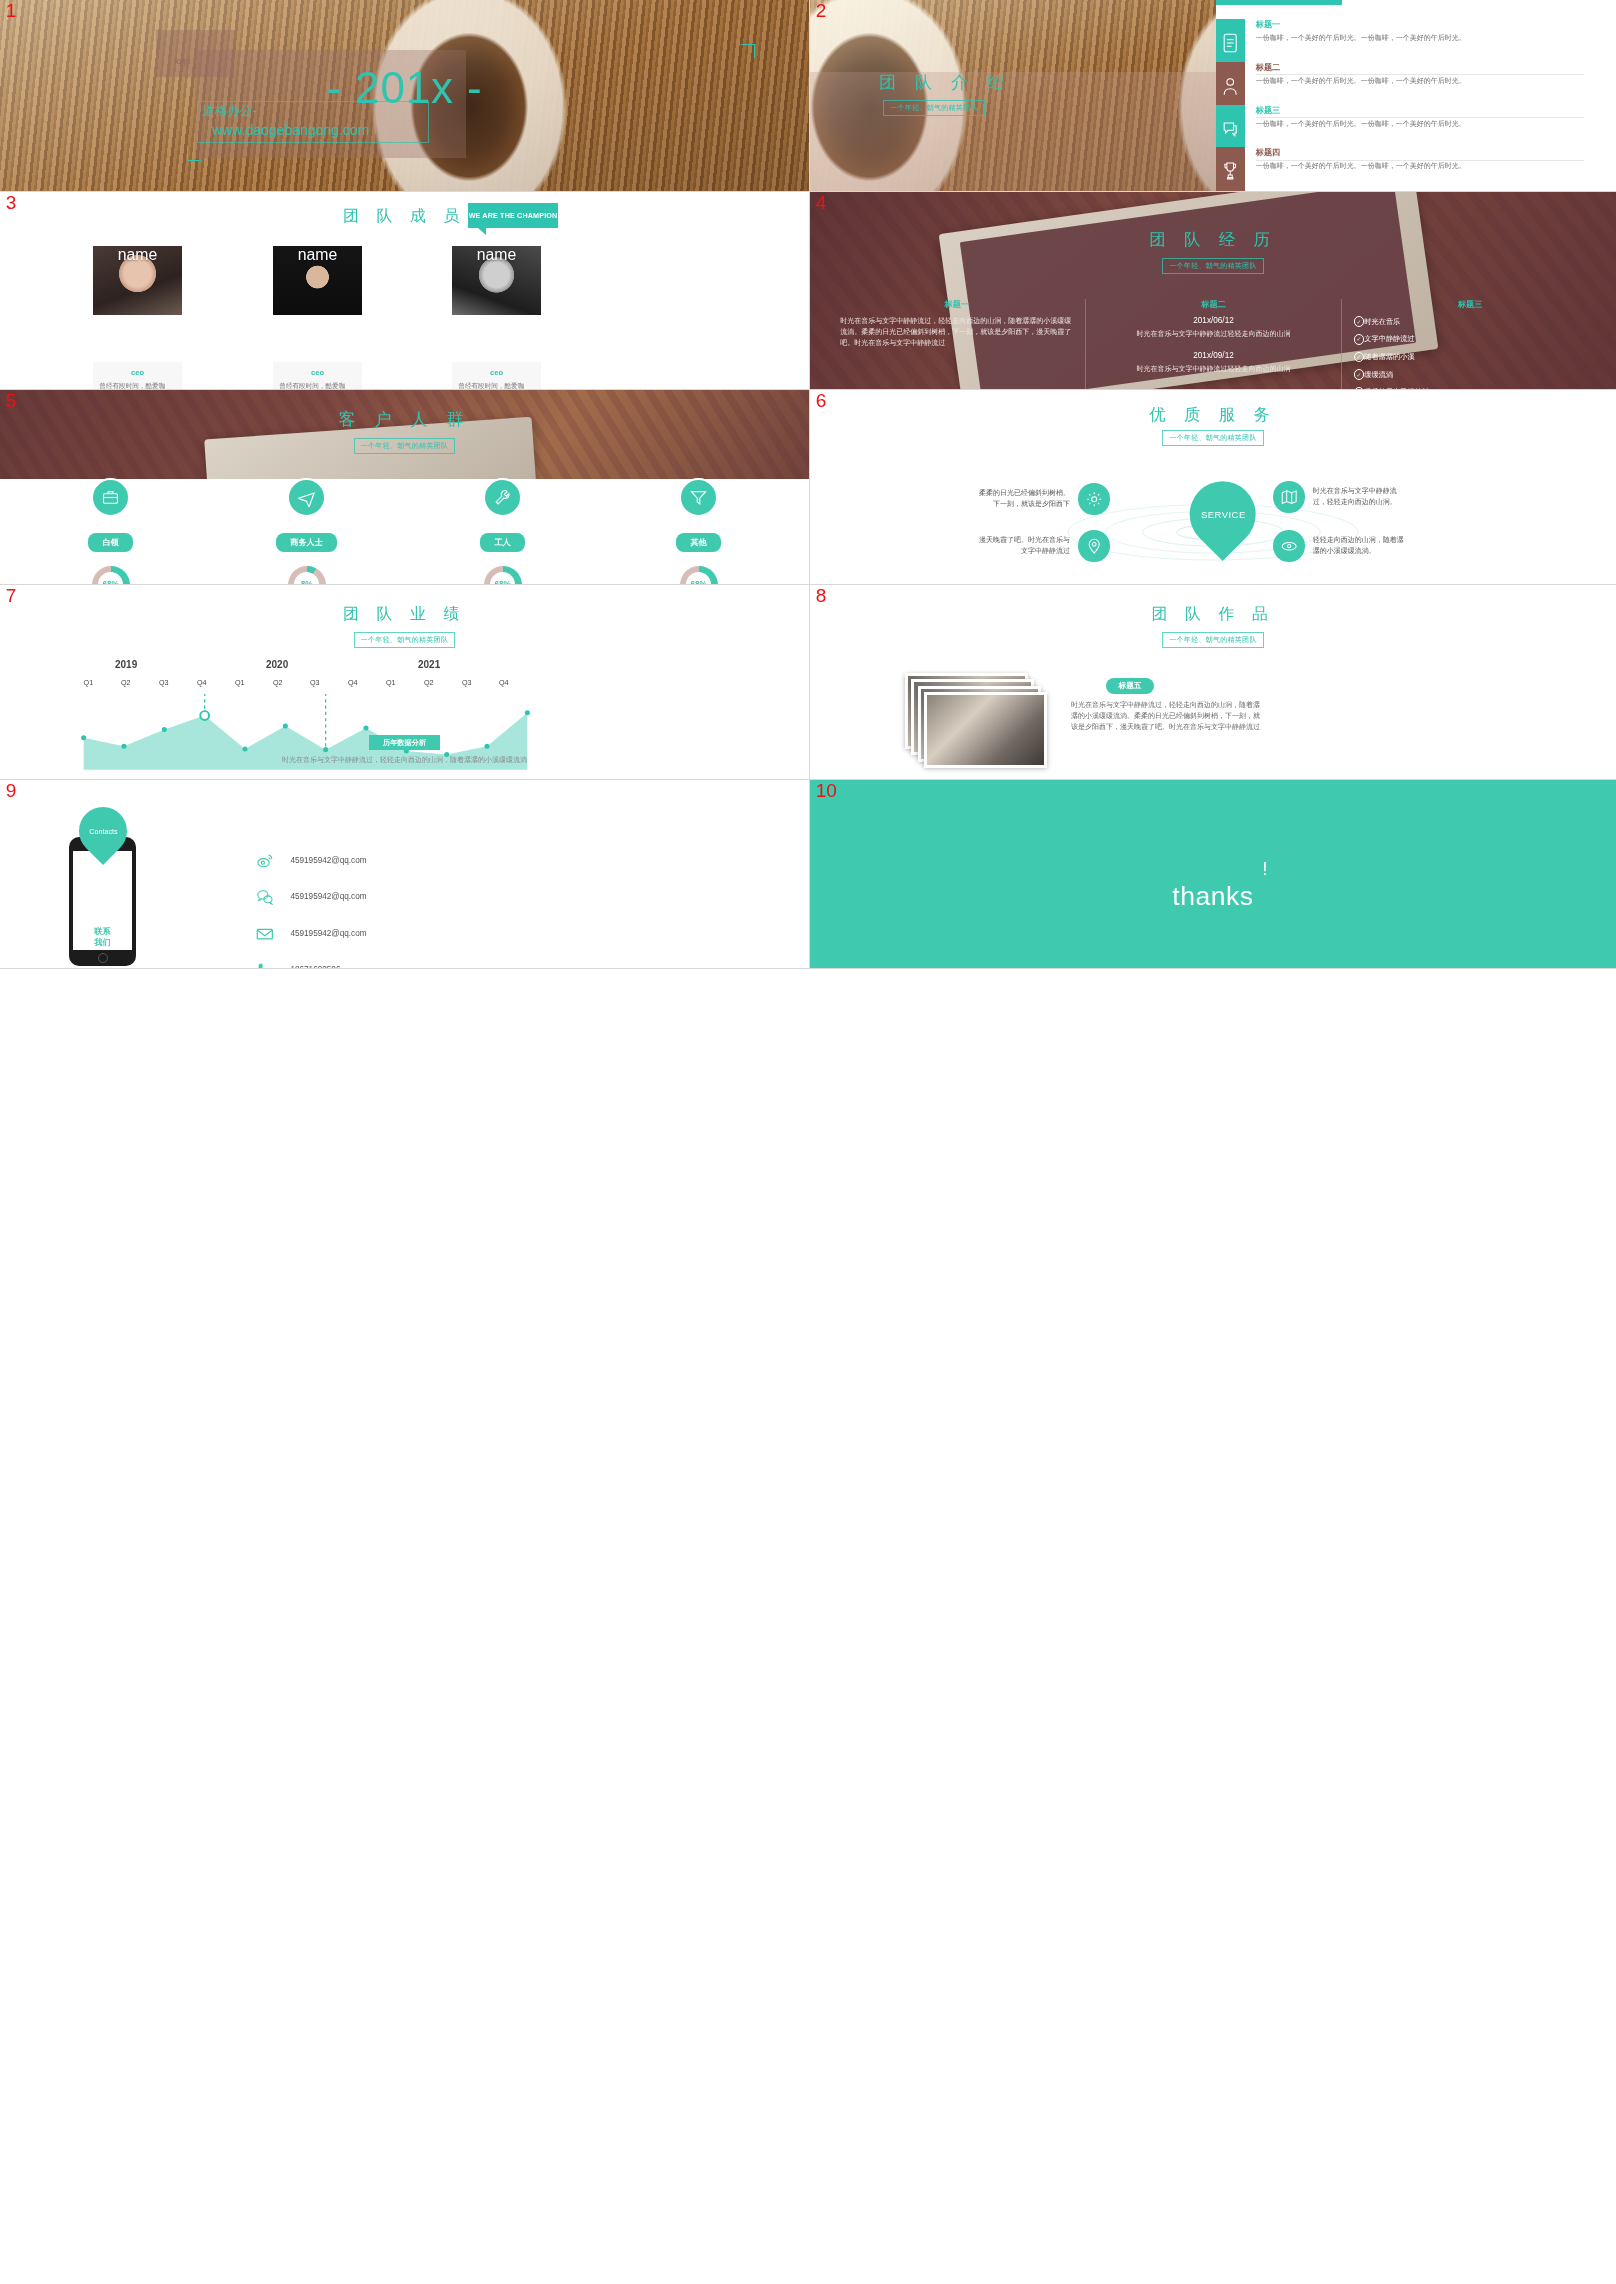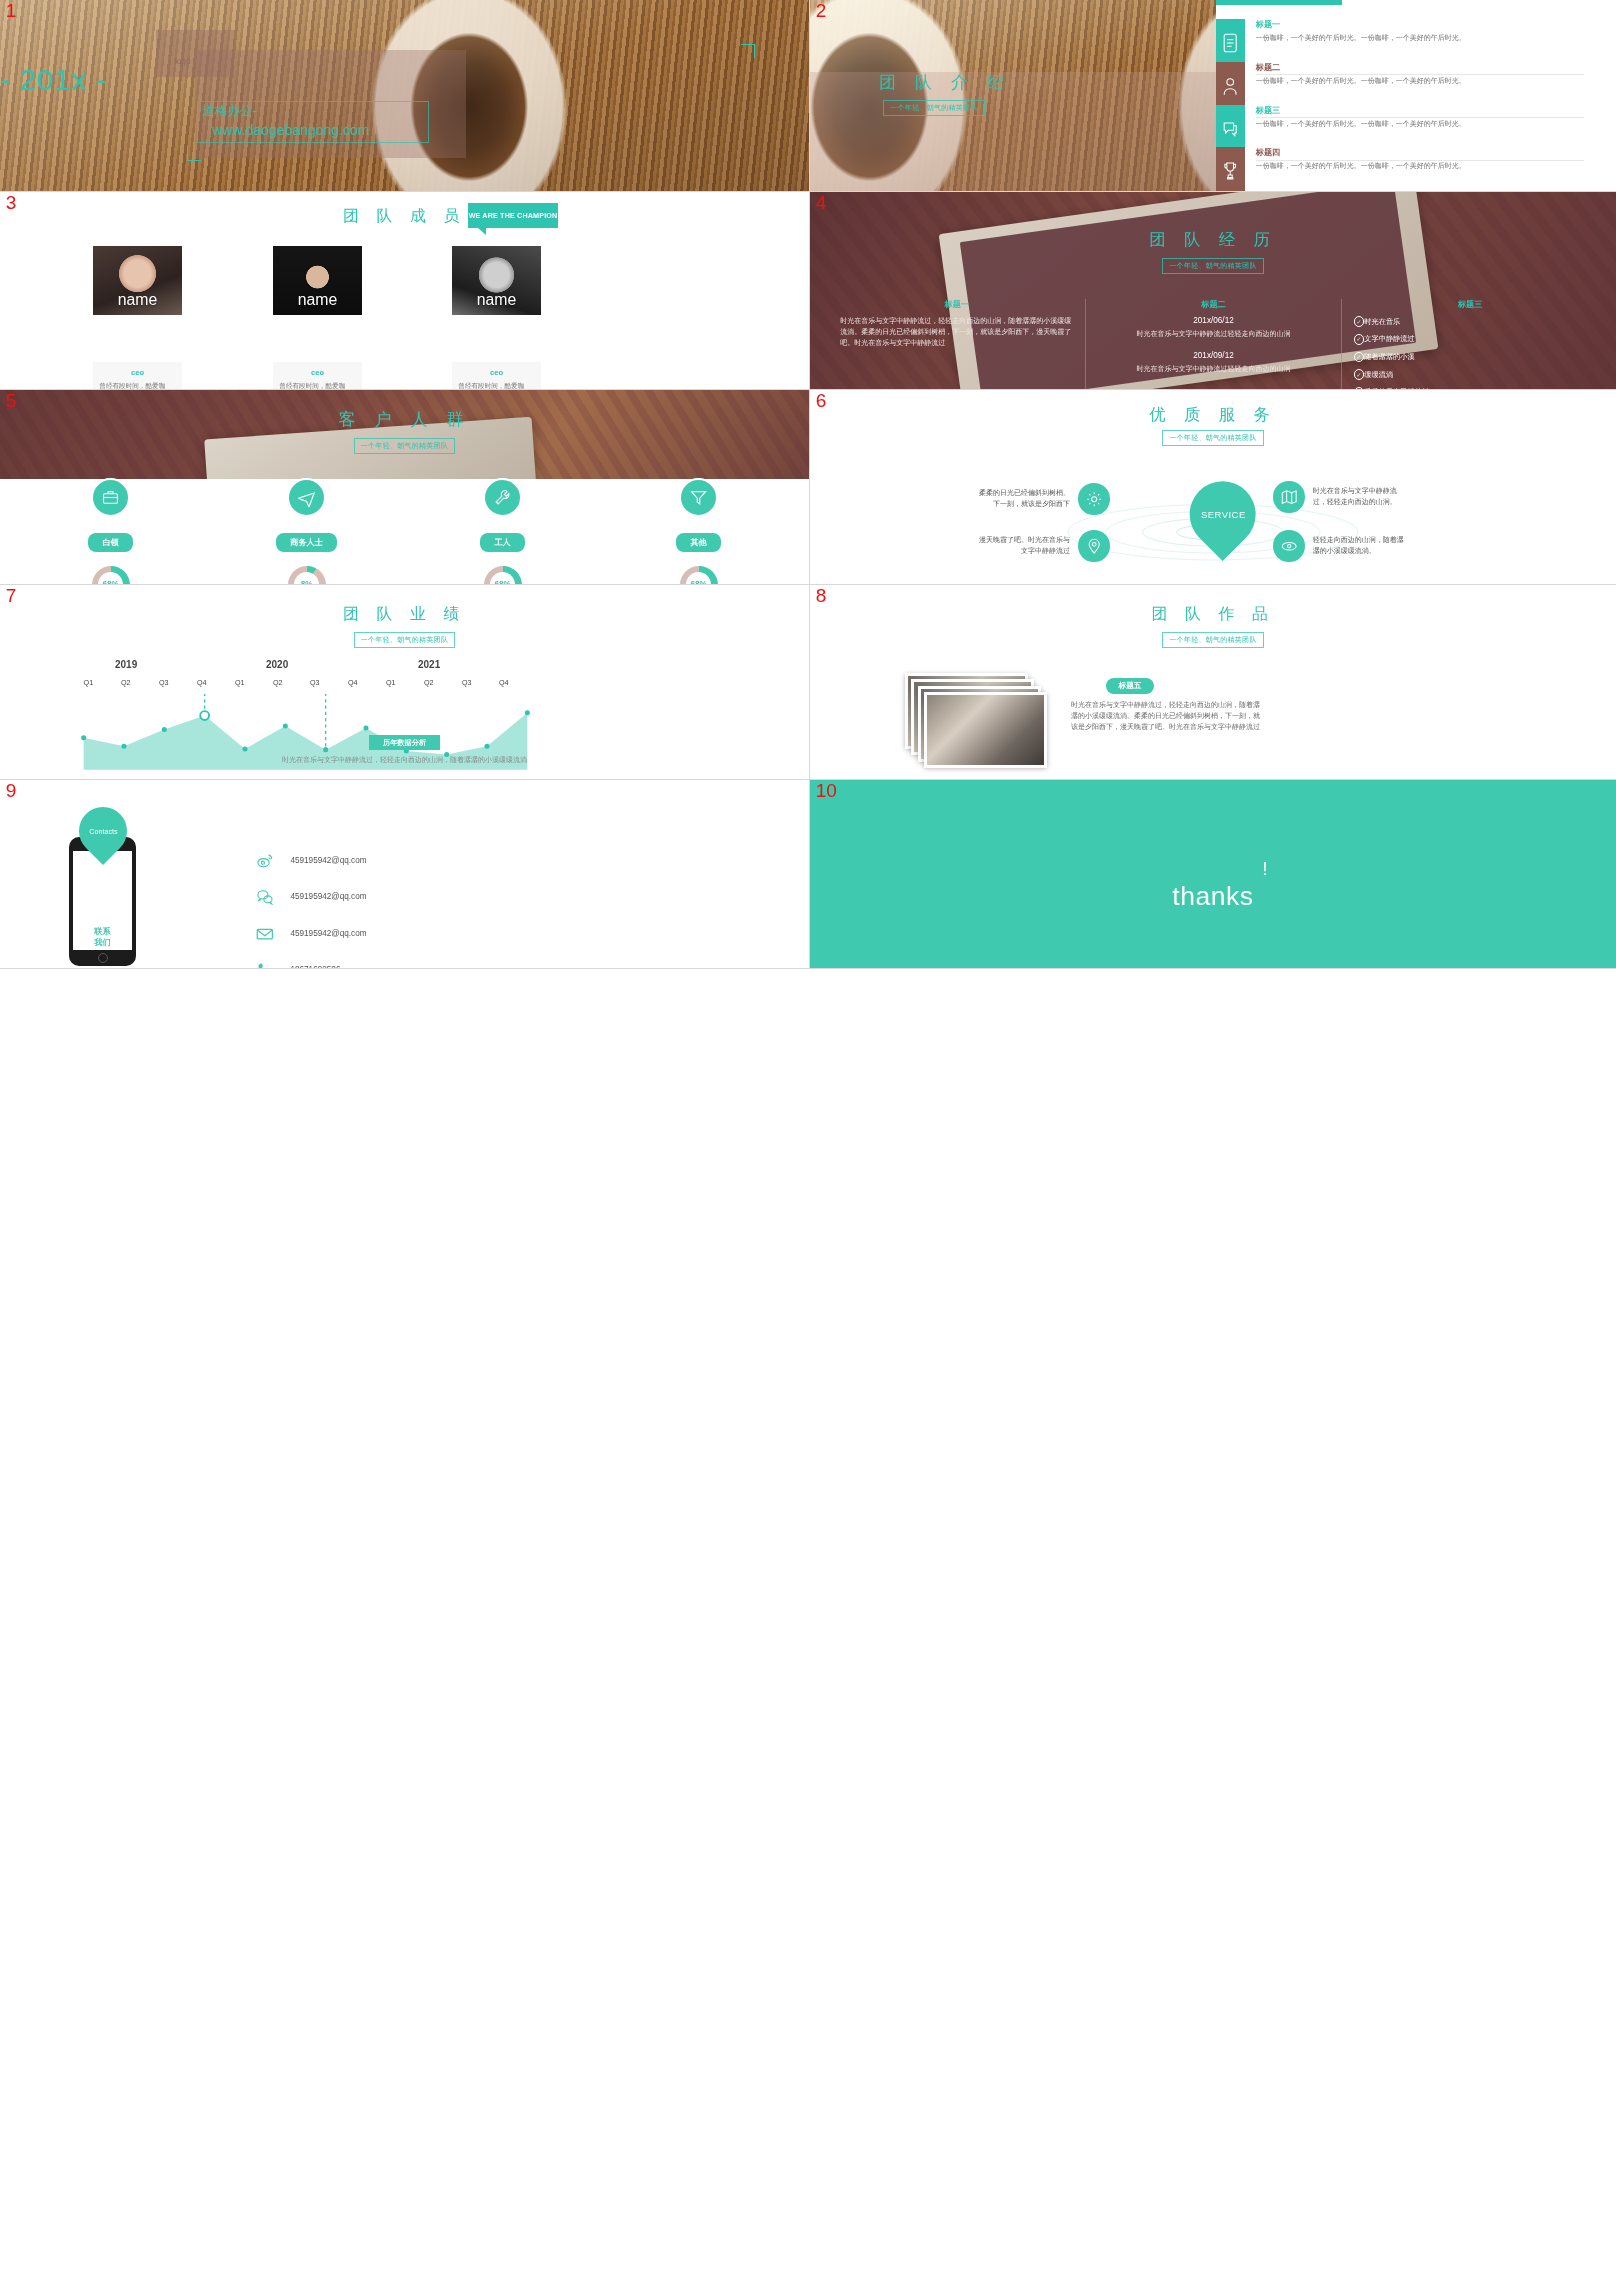--- a/index.html
+++ b/index.html
@@ -86,22 +86,22 @@
   .s1-logo {
     position:absolute; left:156px; top:30px; width:78px; height:47px;
     background: rgba(150,110,100,0.42);
   }
   .s1-logo span { position:absolute; left:19px; bottom:11.3px; color:#8e6a5c; font-size:8.2px; }
   .s1-panel {
     position:absolute; left:195px; top:50px; width:271px; height:108px;
     background: rgba(152,115,104,0.36);
   }
   .s1-year {
-    position:absolute; left:0; right:0; top:63px; 
-    color:#2ec4b0; font-size:30px; font-weight:300; letter-spacing:0.02em;
+    position:absolute; left:0; right:0; top:63px; text-align:center;
+    color:#2ec4b0; font-size:44px; font-weight:300; letter-spacing:0.02em;
   }
   .s1-urlbox {
     position:absolute; left:197px; top:101px; width:232px; height:42px;
     border:0.6px solid rgba(46,196,176,0.65);
   }
   .s1-url1 { position:absolute; left:202px; top:103px; color:#2ec4b0; font-size:12.6px; }
   .s1-url2 { position:absolute; left:212px; top:122px; color:#2ec4b0; font-size:14px; }
   .corner { position:absolute; width:14px; height:14px; }
   .corner.tr { right:54px; top:44px; border-top:1.3px solid #2ec4b0; border-right:1.3px solid #2ec4b0; }
   .corner.bl { left:187px; bottom:30px; border-bottom:1.3px solid #2ec4b0; border-left:1.3px solid #2ec4b0; }
@@ -134,21 +134,21 @@
     font-weight:bold; letter-spacing:0.02em;
   }
   .s3-badge::after {
     content:""; position:absolute; left:10px; bottom:-7px;
     border-left:8.2px solid transparent; border-right:0 solid transparent;
     border-top:7.6px solid #2ec4b0;
   }
   .s3-card { position:absolute; width:89px; }
   .s3-photo {
     position:relative; width:89px; height:69px; overflow:hidden;
-    display:flex; align-items:flex-end; justify-content:center;
+    display:flex; justify-content:center;
   }
   .s3-photo .nm {
     position:relative; z-index:3; color:#ffffff; font-size:15.8px;
     font-weight:300; padding-bottom:6.3px; text-shadow:0 0.6px 1.9px rgba(0,0,0,0.35);
   }
   .s3-body { background:#f7f7f7; padding:6.3px 6.3px 7.6px;margin-top:47px; }
   .s3-role { text-align:center; color:#2ec4b0; font-weight:bold; font-size:7.6px; }
   .s3-desc { color:#777; font-size:6.6px; line-height:1.5; margin-top:3.8px; }
   .ph-a { position:absolute; inset:0; background:
       radial-gradient(circle at 50% 40%, #e7c4ae 0 22%, #c99e86 30%, rgba(0,0,0,0) 31%),

